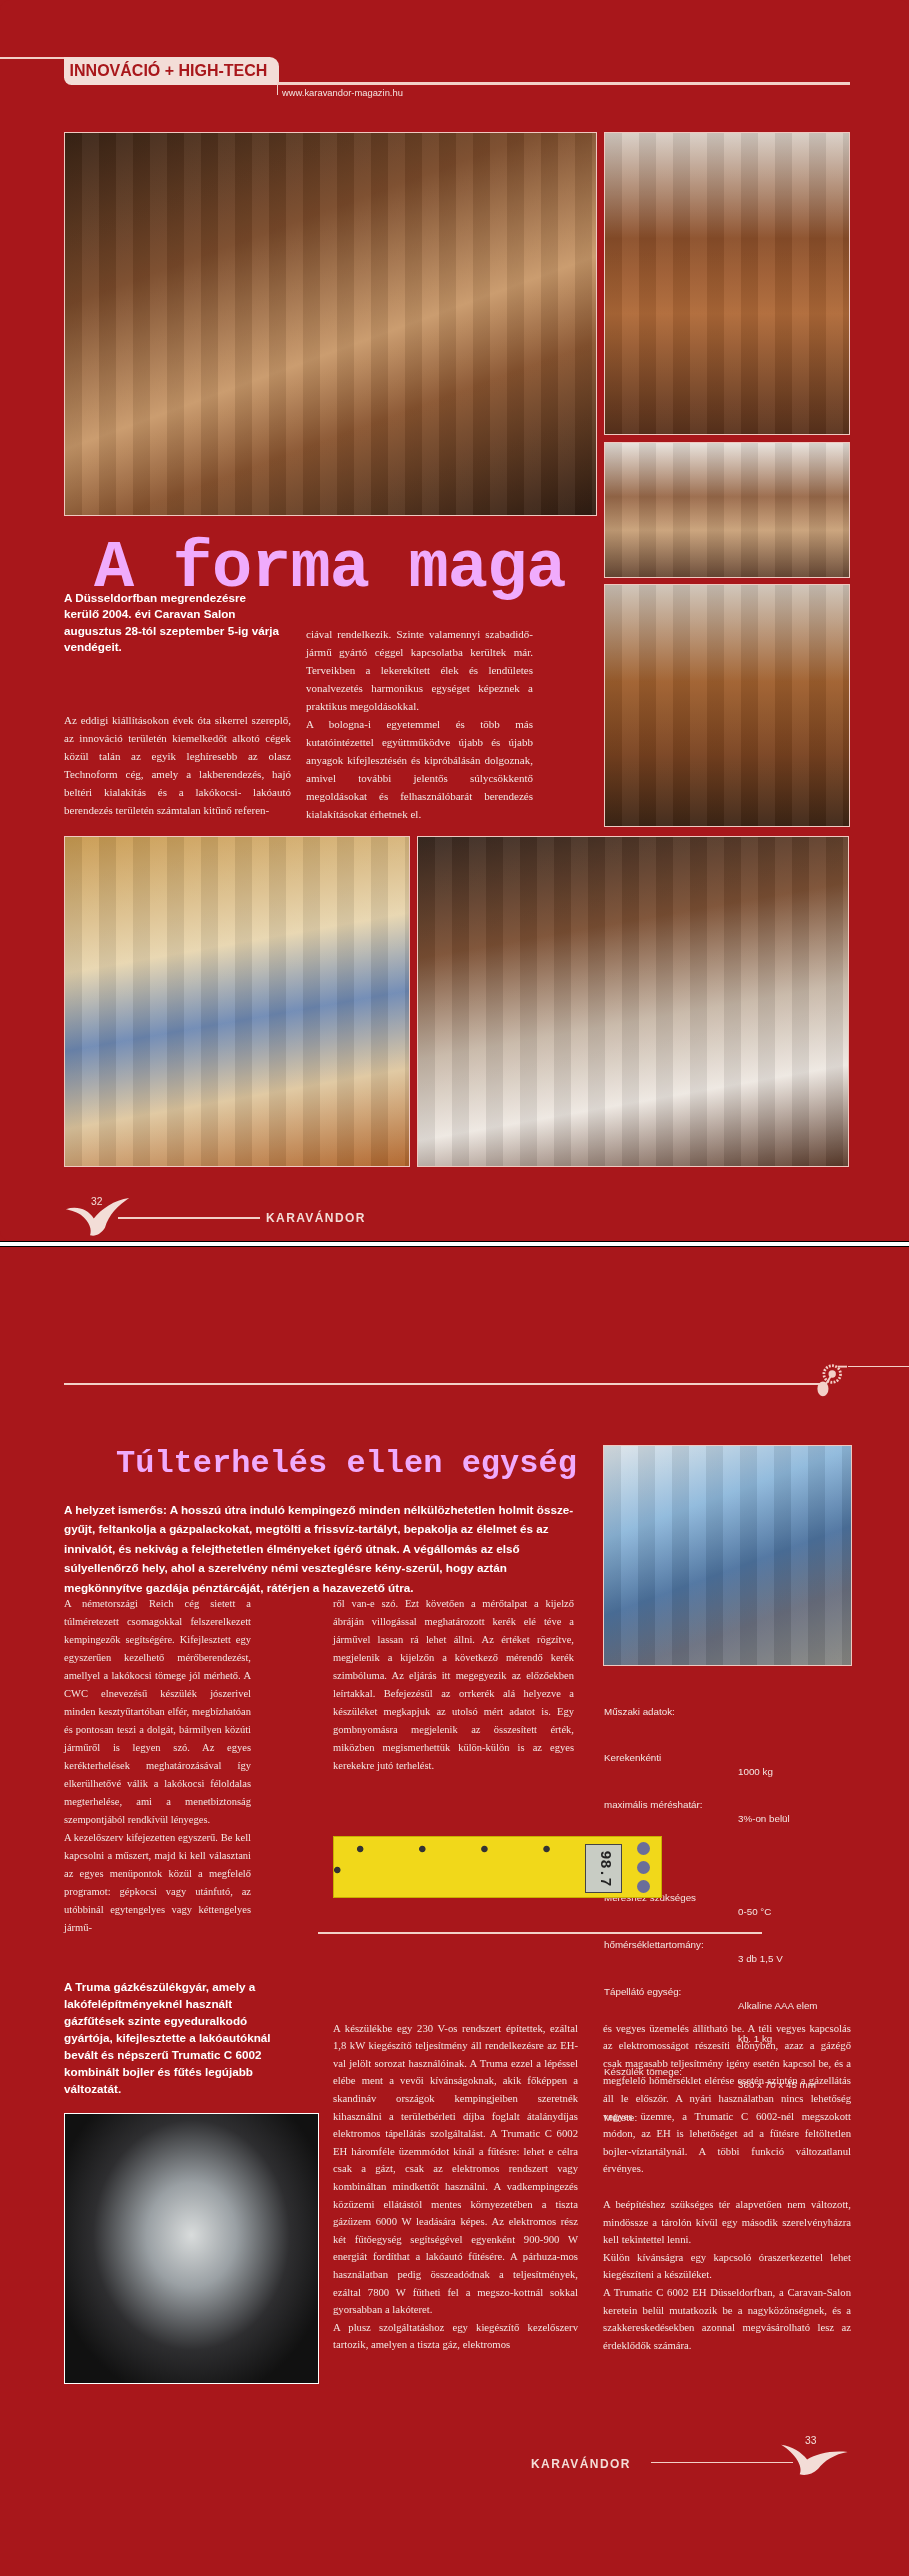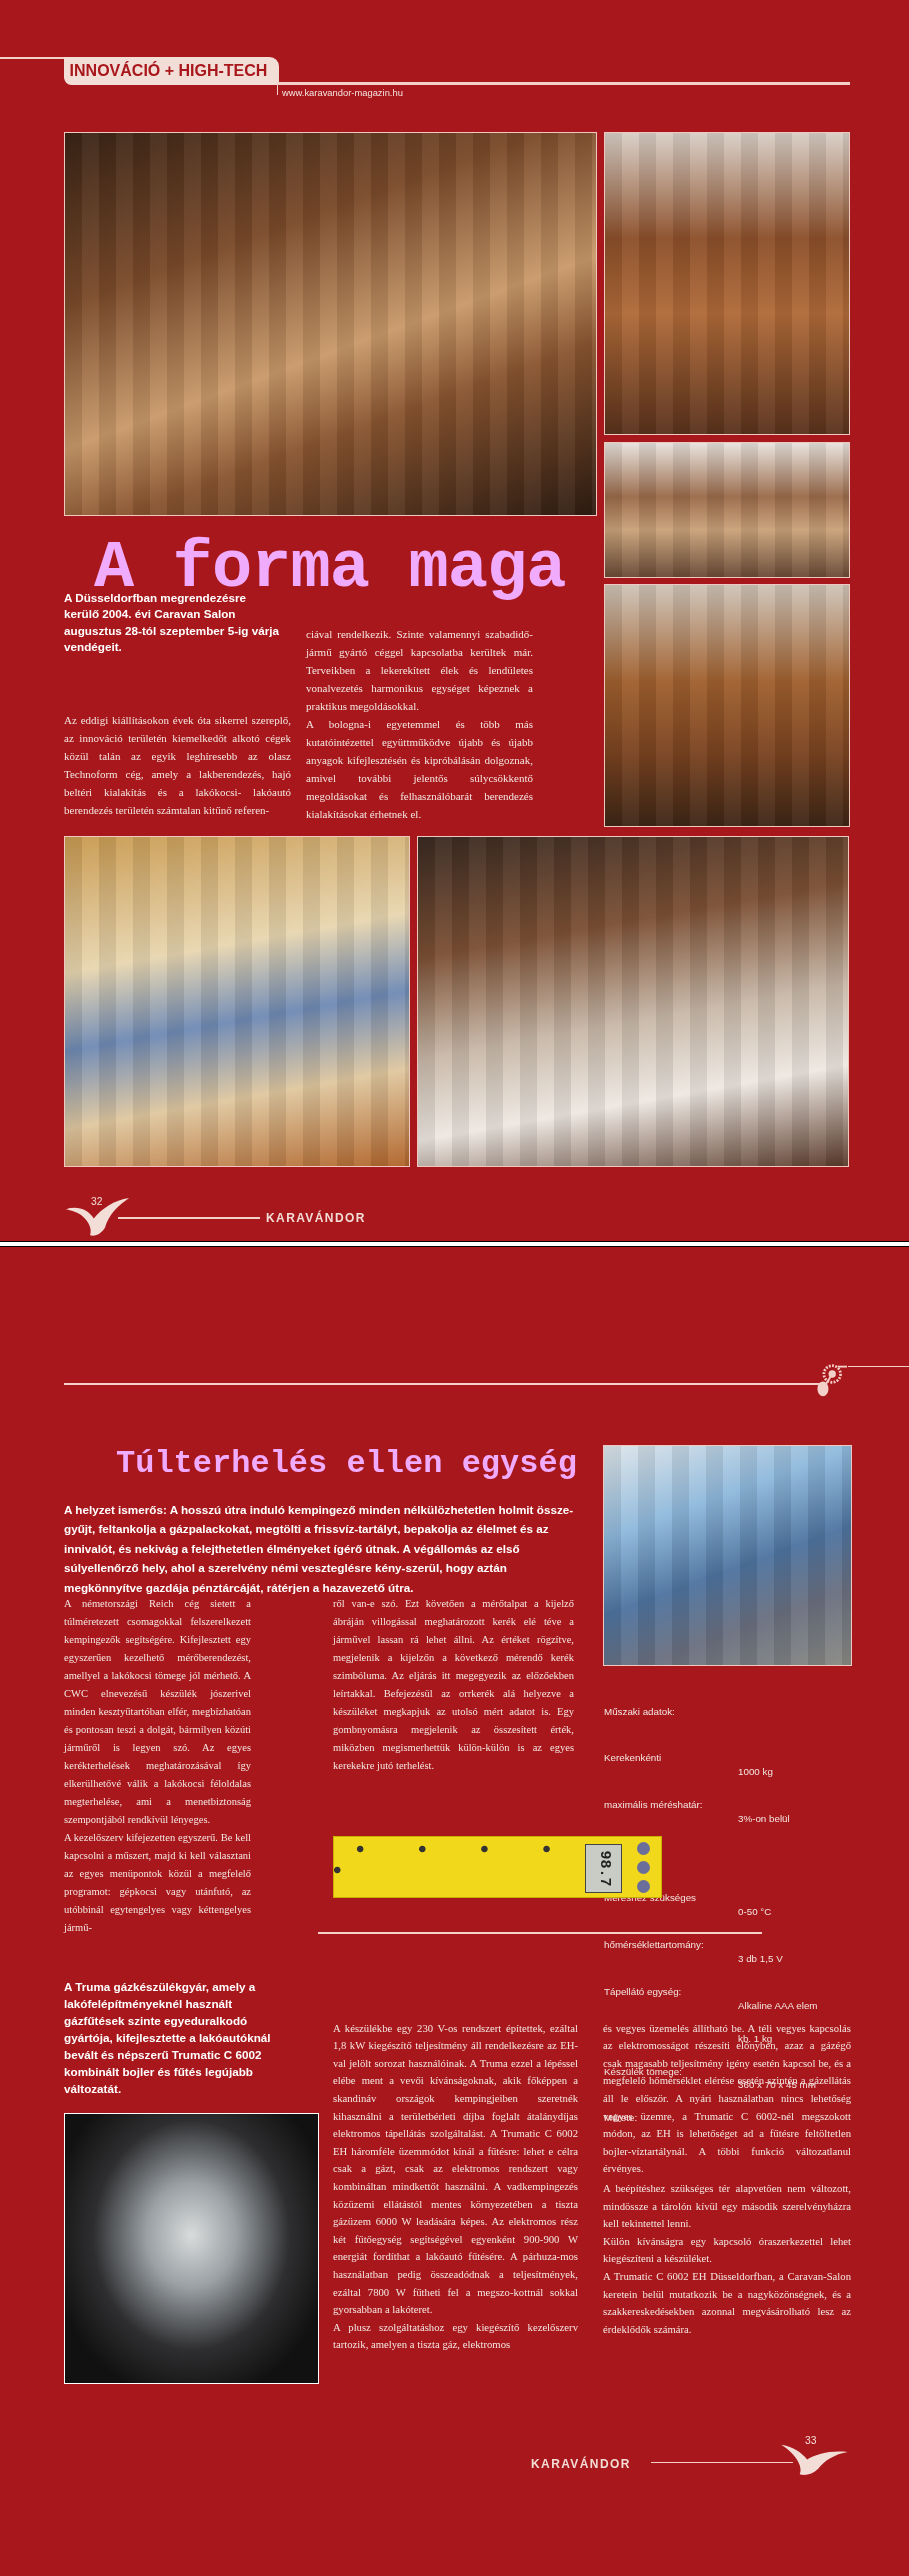--- a/index.html
+++ b/index.html
@@ -201,21 +201,21 @@
   <div class="lead" style="left:64px; top:731px; width:225px; font-size:11.7px; line-height:17px;">A Truma gázkészülékgyár, amely a lakófelépítményeknél használt gázfűtések szinte egyeduralkodó gyártója, kifejlesztette a lakóautóknál bevált és népszerű Trumatic C 6002 kombinált bojler és fűtés legújabb változatát.</div>
   <div class="photo heater" style="left:64px; top:866px; width:255px; height:271px; border-color:#fff; background-color:#fff;"></div>
 
 
   <div class="body" style="left:333px; top:773px; width:245px; font-size:10.7px; line-height:17.6px;">
     <p>A készülékbe egy 230 V-os rendszert építettek, ezáltal 1,8 kW kiegészítő teljesítmény áll rendelkezésre az EH-val jelölt sorozat használóinak. A Truma ezzel a lépéssel elébe ment a vevői kívánságoknak, akik főképpen a skandináv országok kempingjeiben szeretnék kihasználni a területbérleti díjba foglalt átalánydíjas elektromos tápellátás szolgáltalást. A Trumatic C 6002 EH háromféle üzemmódot kínál a fűtésre: lehet e célra csak a gázt, csak az elektromos rendszert vagy kombináltan mindkettőt használni. A vadkempingezés közüzemi ellátástól mentes környezetében a tiszta gázüzem 6000 W leadására képes. Az elektromos rész két fűtőegység segítségével egyenként 900-900 W energiát fordíthat a lakóautó fűtésére. A párhuza-mos használatban pedig összeadódnak a teljesítmények, ezáltal 7800 W fűtheti fel a megszo-kottnál sokkal gyorsabban a lakóteret.</p>
     <p>A plusz szolgáltatáshoz egy kiegészítő kezelőszerv tartozik, amelyen a tiszta gáz, elektromos</p>
   </div>
   <div class="body" style="left:603px; top:773px; width:248px; font-size:10.7px; line-height:17.6px;">
     <p>és vegyes üzemelés állítható be. A téli vegyes kapcsolás az elektromosságot részesíti előnyben, azaz a gázégő csak magasabb teljesítmény igény esetén kapcsol be, és a megfelelő hőmérséklet elérése esetén szintén a gázellátás áll le először. A nyári használatban nincs lehetőség vegyes üzemre, a Trumatic C 6002-nél megszokott módon, az EH is lehetőséget ad a fűtésre feltöltetlen bojler-víztartálynál. A többi funkció változatlanul érvényes.</p>
-    <p style="margin-top:2px;">A beépítéshez szükséges tér alapvetően nem változott, mindössze a tárolón kívül egy második szerelvényházra kell tekintettel lenni.</p>
+    <p style="margin-top:18px;">A beépítéshez szükséges tér alapvetően nem változott, mindössze a tárolón kívül egy második szerelvényházra kell tekintettel lenni.</p>
     <p>Külön kívánságra egy kapcsoló óraszerkezettel lehet kiegészíteni a készüléket.</p>
     <p>A Trumatic C 6002 EH Düsseldorfban, a Caravan-Salon keretein belül mutatkozik be a nagyközönségnek, és a szakkereskedésekben azonnal megvásárolható lesz az érdeklődők számára.</p>
   </div>
 
   <div class="brand" style="left:531px; top:1210px;">KARAVÁNDOR</div>
   <div class="footer-line" style="left:651px; top:1215px; width:142px;"></div>
   <svg class="bird" style="left:779px; top:1194px;" width="71" height="37" viewBox="0 0 76 40">
     <path d="M2 4 C14 6 24 12 30 20 C40 14 56 10 74 12 C60 14 48 22 42 30 C36 36 28 38 22 36 C26 28 18 14 2 4 Z" fill="#f3ddd7"></path>
   </svg>
   <div class="pageno" style="left:805px; top:1188px;">33</div>

